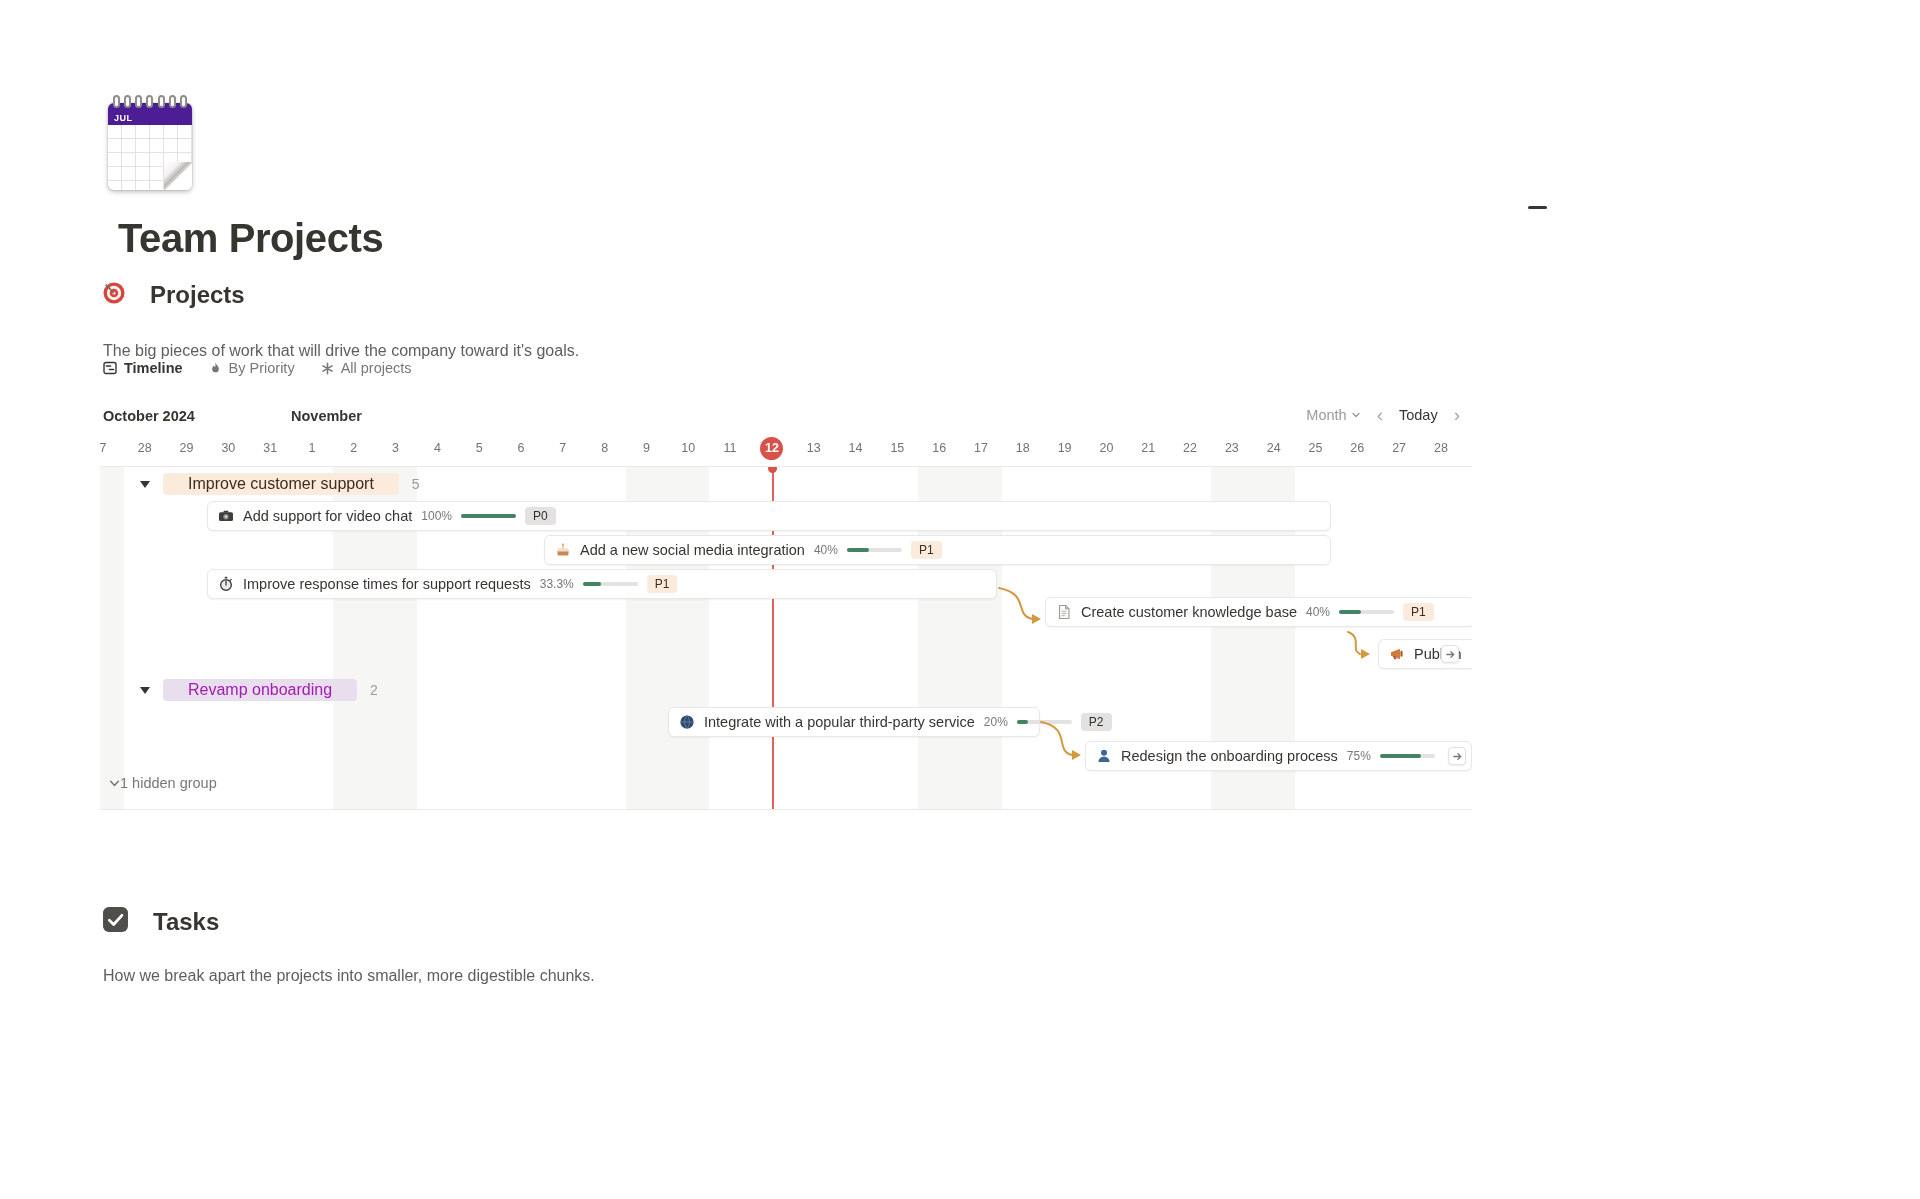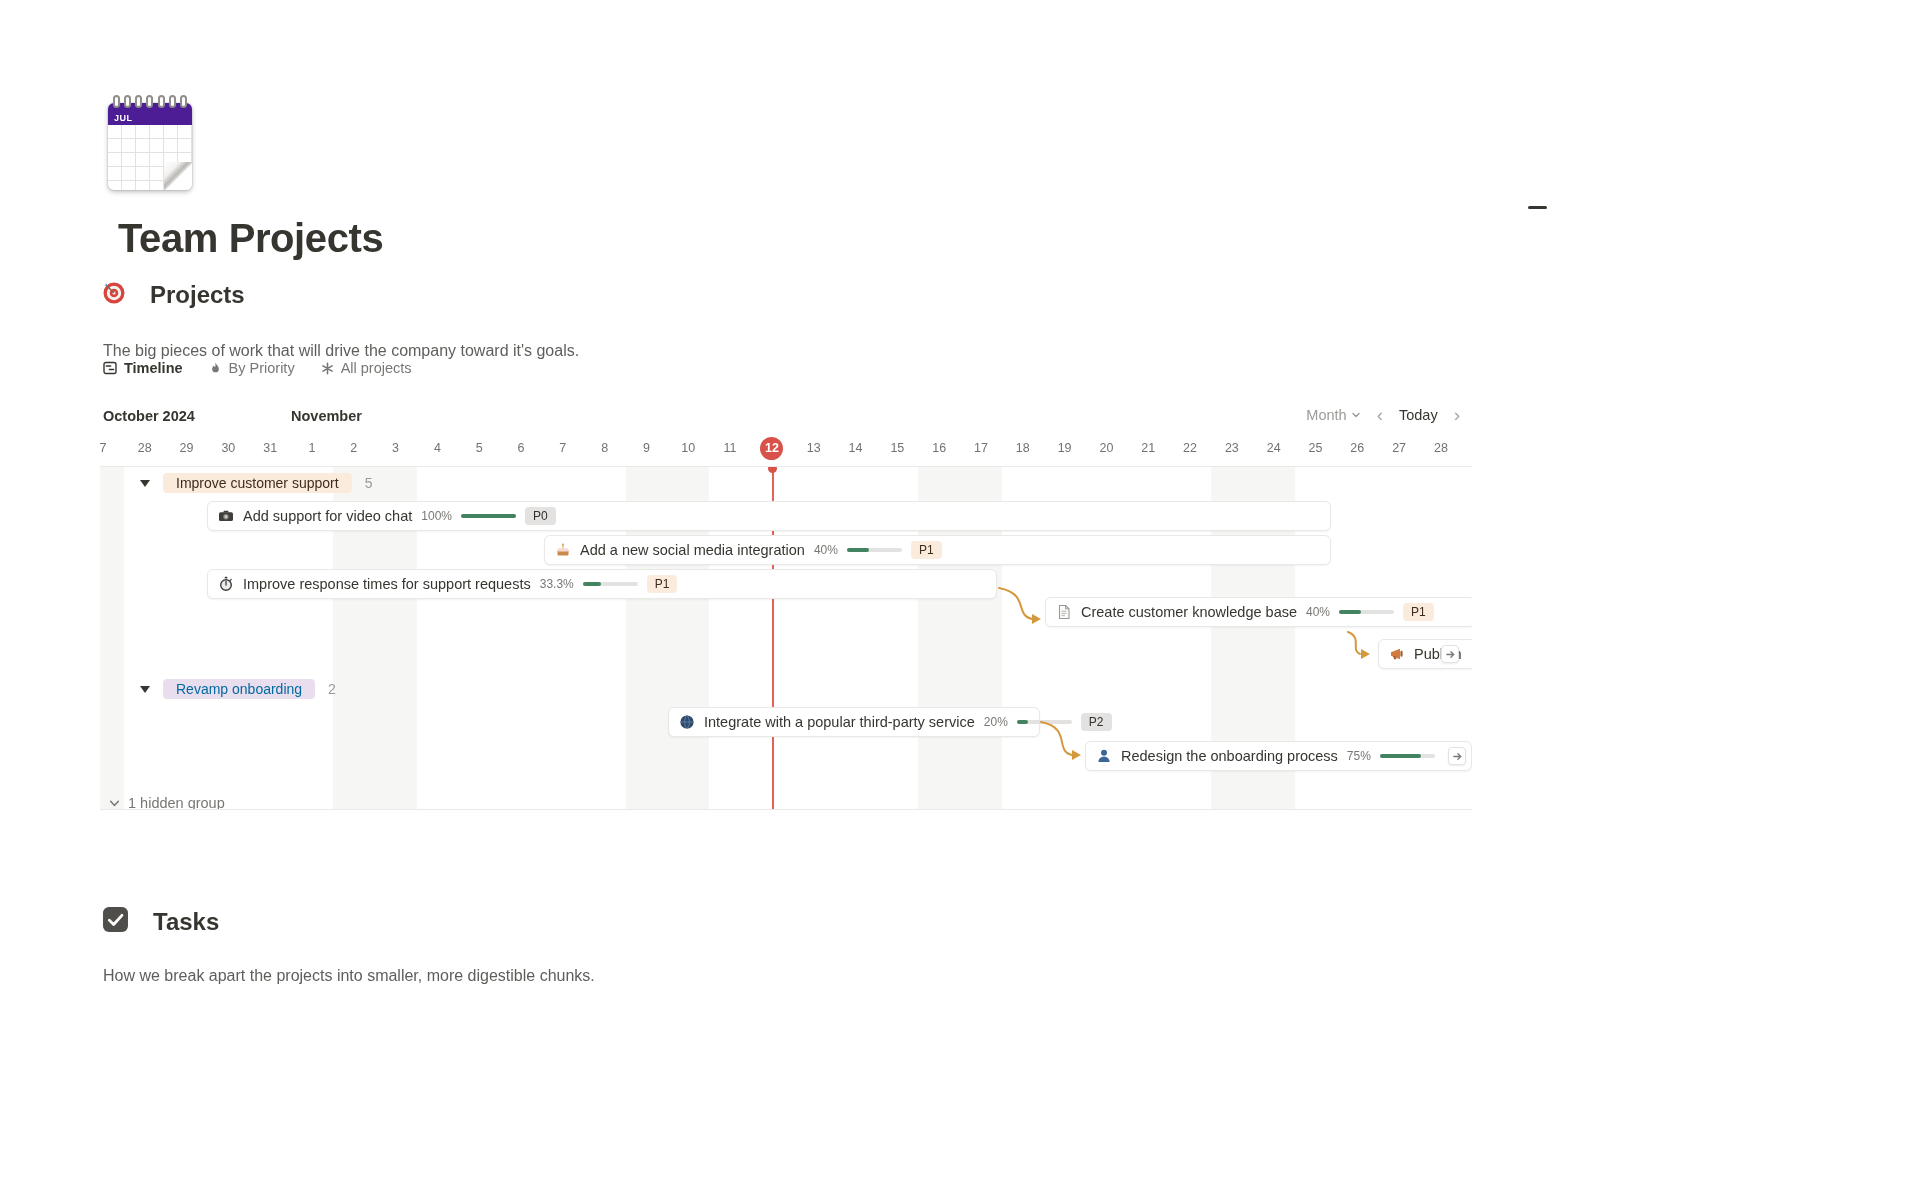--- a/index.html
+++ b/index.html
@@ -62,23 +62,23 @@
 
   .grid { position:absolute; top:64px; left:0; width:1372px; height:344px;
     border-top:1px solid #E9E9E7; border-bottom:1px solid #E9E9E7; overflow:hidden; }
   .band { position:absolute; top:0; bottom:0; width:41.82px; background:#F6F6F4; z-index:0; }
   .today-line { position:absolute; left:672px; top:0; bottom:0; width:1.5px; background:#E16259; z-index:1; }
   .today-dot { position:absolute; left:668px; top:-3px; width:9px; height:9px; border-radius:50%; background:#D9524A; z-index:1; }
 
   .group-row { position:absolute; display:flex; align-items:center; gap:13px; z-index:2; }
   .tri { width:0; height:0; border-left:5.5px solid transparent; border-right:5.5px solid transparent;
     border-top:7px solid #37352F; cursor:pointer; }
-  .chip { padding:2px 13px; border-radius:4px; font-size:14px; cursor:pointer; }
+  .chip { padding:2px 25px; border-radius:4px; font-size:16px; cursor:pointer; }
   .chip.orange { background:#FAEBDD; color:#402C1B; }
-  .chip.purple { background:#E8DEEE; color:#0369a1; }
+  .chip.purple { background:#E8DEEE; color:#a21caf; }
   .count { color:#9B9A97; font-size:14px; }
 
   .bar { position:absolute; height:30px; background:#fff; border:1px solid #E8E8E6; border-radius:6px;
     box-shadow:0 1px 2px rgba(15,15,15,.05); display:flex; align-items:center; gap:9px; padding:0 10px;
     z-index:2; white-space:nowrap; cursor:pointer; }
   .ticon { flex:none; width:16px; height:16px; display:inline-flex; }
   .ticon svg { width:16px; height:16px; display:block; }
   .ttitle { font-size:14.5px; color:#37352F; }
   .tpct { font-size:12px; color:#787774; }
   .track { flex:none; width:55px; height:4px; background:#E3E2E0; border-radius:2px; position:relative; }
@@ -88,21 +88,21 @@
   .badge.p1 { background:#FAEBDD; color:#402C1B; }
   .openbtn { width:18px; height:18px; border:1px solid #E3E2E0; border-radius:4px; background:#fff;
     display:flex; align-items:center; justify-content:center; box-shadow:0 1px 2px rgba(0,0,0,.08); cursor:pointer; }
   .openbtn svg { width:11px; height:11px; display:block; }
   .openbtn.float { position:absolute; top:5px; }
 
   .arrows { position:absolute; left:0; top:0; z-index:3; pointer-events:none; }
   .arrows path { stroke:#D4993D; stroke-width:2; fill:none; stroke-linecap:round; }
   .arrows path.ah { fill:#D4993D; stroke:none; }
 
-  .hidden-row { position:absolute; left:9px; top:328px; display:flex; align-items:center; gap:8px;
+  .hidden-row { position:absolute; left:9px; top:308px; display:flex; align-items:center; 
     color:#787774; font-size:14.5px; z-index:2; cursor:pointer; }
 
   .mini-dash { position:absolute; left:1528px; top:206px; width:19px; height:3px; background:#37352F;
     border-radius:2px; cursor:pointer; }
 </style>
 </head>
 <body>
 
 <div class="mini-dash"></div>
 

